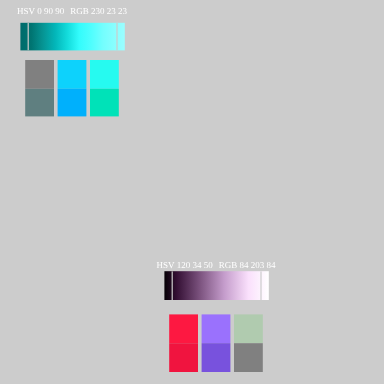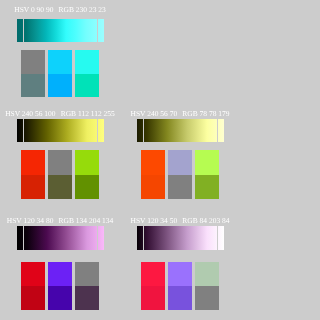--- a/index.html
+++ b/index.html
@@ -52,65 +52,20 @@
       </div>
       <div class="swatch-grid">
         <div class="swatch" style="background: rgb(128, 128, 128);"></div>
         <div class="swatch" style="background: rgb(13, 210, 252);"></div>
         <div class="swatch" style="background: rgb(38, 250, 240);"></div>
         <div class="swatch" style="background: rgb(95, 127, 128);"></div>
         <div class="swatch" style="background: rgb(0, 176, 252);"></div>
         <div class="swatch" style="background: rgb(0, 226, 184);"></div>
       </div>
     </div>
-    <div class="panel row-1 col-0">
-      <div class="panel-title" style="color: rgb(255, 255, 255);"><span>HSV 240 56 100</span><span class="title-gap"></span><span>RGB 112 112 255</span></div>
-      <div class="ramp-bar" style="background-image: linear-gradient(to right, rgb(0, 0, 0) 0%, rgb(30, 28, 0) 11.5%, rgb(99, 98, 0) 34.5%, rgb(172, 172, 32) 57.5%, rgb(239, 240, 98) 80.5%, rgb(255, 255, 128) 100%);">
-        <div class="ramp-tick" style="left: 6px; background: rgb(204, 204, 204);"></div>
-        <div class="ramp-tick" style="left: 79.5px; background: rgb(204, 204, 204);"></div>
-      </div>
-      <div class="swatch-grid">
-        <div class="swatch" style="background: rgb(245, 38, 3);"></div>
-        <div class="swatch" style="background: rgb(128, 128, 128);"></div>
-        <div class="swatch" style="background: rgb(150, 219, 11);"></div>
-        <div class="swatch" style="background: rgb(215, 34, 3);"></div>
-        <div class="swatch" style="background: rgb(91, 94, 51);"></div>
-        <div class="swatch" style="background: rgb(98, 145, 0);"></div>
-      </div>
-    </div>
-    <div class="panel row-1 col-1">
-      <div class="panel-title" style="color: rgb(255, 255, 255);"><span>HSV 240 56 70</span><span class="title-gap"></span><span>RGB 78 78 179</span></div>
-      <div class="ramp-bar" style="background-image: linear-gradient(to right, rgb(26, 26, 0) 0%, rgb(57, 57, 0) 11.5%, rgb(131, 135, 31) 34.5%, rgb(198, 202, 107) 57.5%, rgb(252, 255, 160) 80.5%, rgb(255, 255, 208) 100%);">
-        <div class="ramp-tick" style="left: 6px; background: rgb(204, 204, 204);"></div>
-        <div class="ramp-tick" style="left: 79.5px; background: rgb(204, 204, 204);"></div>
-      </div>
-      <div class="swatch-grid">
-        <div class="swatch" style="background: rgb(253, 73, 0);"></div>
-        <div class="swatch" style="background: rgb(163, 163, 206);"></div>
-        <div class="swatch" style="background: rgb(182, 252, 81);"></div>
-        <div class="swatch" style="background: rgb(245, 70, 0);"></div>
-        <div class="swatch" style="background: rgb(128, 128, 128);"></div>
-        <div class="swatch" style="background: rgb(129, 176, 35);"></div>
-      </div>
-    </div>
-    <div class="panel row-2 col-0">
-      <div class="panel-title" style="color: rgb(255, 255, 255);"><span>HSV 120 34 80</span><span class="title-gap"></span><span>RGB 134 204 134</span></div>
-      <div class="ramp-bar" style="background-image: linear-gradient(to right, rgb(0, 0, 0) 0%, rgb(12, 0, 12) 11.5%, rgb(76, 10, 80) 34.5%, rgb(149, 79, 149) 57.5%, rgb(218, 153, 223) 80.5%, rgb(250, 184, 250) 100%);">
-        <div class="ramp-tick" style="left: 6px; background: rgb(204, 204, 204);"></div>
-        <div class="ramp-tick" style="left: 79.5px; background: rgb(204, 204, 204);"></div>
-      </div>
-      <div class="swatch-grid">
-        <div class="swatch" style="background: rgb(224, 3, 24);"></div>
-        <div class="swatch" style="background: rgb(108, 33, 245);"></div>
-        <div class="swatch" style="background: rgb(128, 128, 128);"></div>
-        <div class="swatch" style="background: rgb(193, 3, 20);"></div>
-        <div class="swatch" style="background: rgb(70, 4, 172);"></div>
-        <div class="swatch" style="background: rgb(77, 51, 79);"></div>
-      </div>
-    </div>
     <div class="panel row-2 col-1">
       <div class="panel-title" style="color: rgb(255, 255, 255);"><span>HSV 120 34 50</span><span class="title-gap"></span><span>RGB 84 203 84</span></div>
       <div class="ramp-bar" style="background-image: linear-gradient(to right, rgb(5, 0, 5) 0%, rgb(51, 15, 51) 11.5%, rgb(125, 84, 128) 34.5%, rgb(197, 157, 204) 57.5%, rgb(250, 224, 252) 80.5%, rgb(255, 255, 255) 100%);">
         <div class="ramp-tick" style="left: 6px; background: rgb(204, 204, 204);"></div>
         <div class="ramp-tick" style="left: 79.5px; background: rgb(204, 204, 204);"></div>
       </div>
       <div class="swatch-grid">
         <div class="swatch" style="background: rgb(253, 24, 65);"></div>
         <div class="swatch" style="background: rgb(154, 113, 253);"></div>
         <div class="swatch" style="background: rgb(176, 203, 175);"></div>

